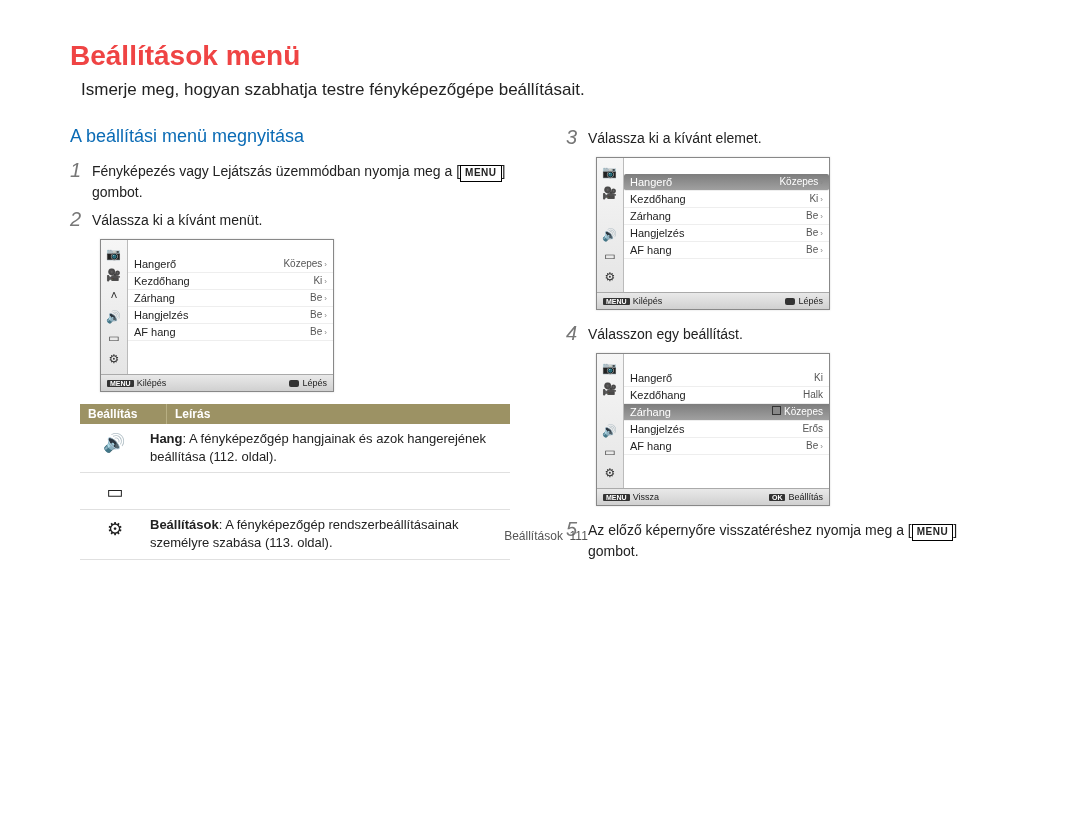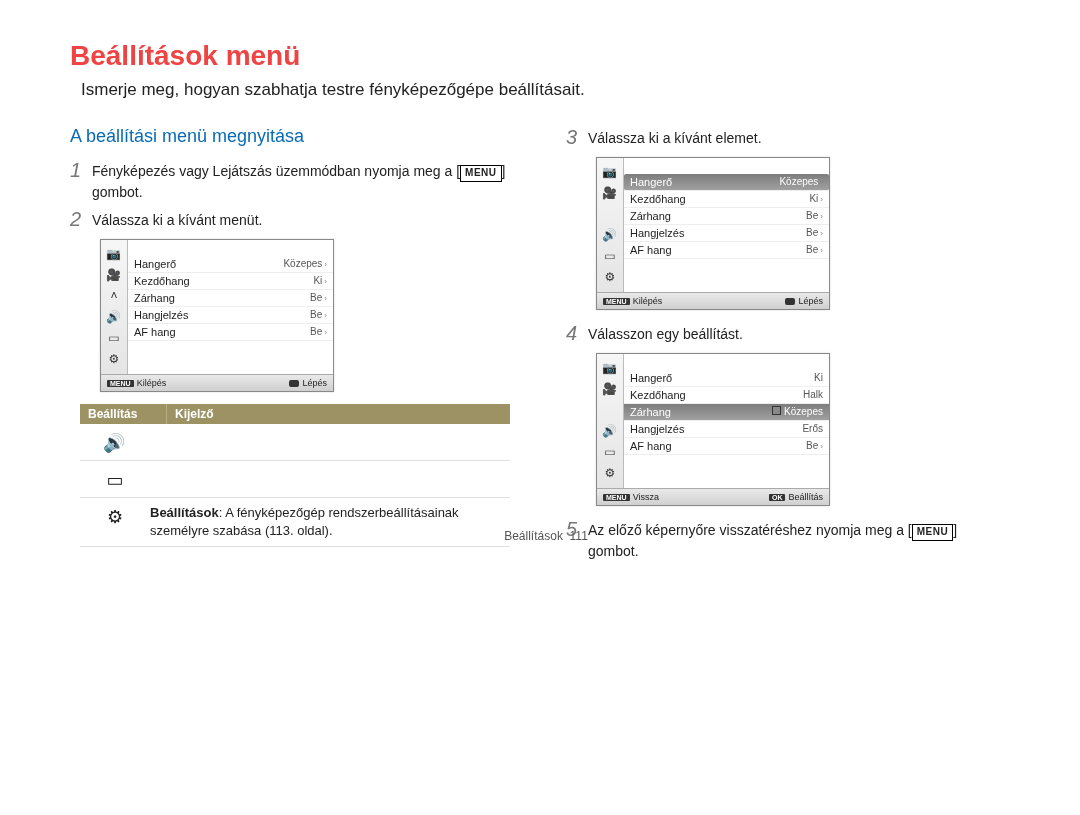--- a/index.html
+++ b/index.html
@@ -263,25 +263,26 @@
         </div>
         <div class="cam-foot">
           <span><span class="menu-mini">MENU</span><span>Kilépés</span></span>
           <span><span class="nav-mini"></span><span>Lépés</span></span>
         </div>
       </div>
 
       <div class="settings-tbl">
         <div class="hdr">
           <div class="c1">Beállítás</div>
-          <div class="c2">Kijelző</div>
+          <div class="c2">Leírás</div>
         </div>
         <div id="tbl-rows">
             <div class="row">
               <div class="c1">🔊</div>
+              <div class="c2"><b>Hang</b><span>: A fényképezőgép hangjainak és azok hangerejének beállítása (112. oldal).</span></div>
             </div>
             <div class="row">
               <div class="c1">▭</div>
             </div>
             <div class="row">
               <div class="c1">⚙</div>
               <div class="c2"><b>Beállítások</b><span>: A fényképezőgép rendszerbeállításainak személyre szabása (113. oldal).</span></div>
             </div>
           </div>
       </div>

